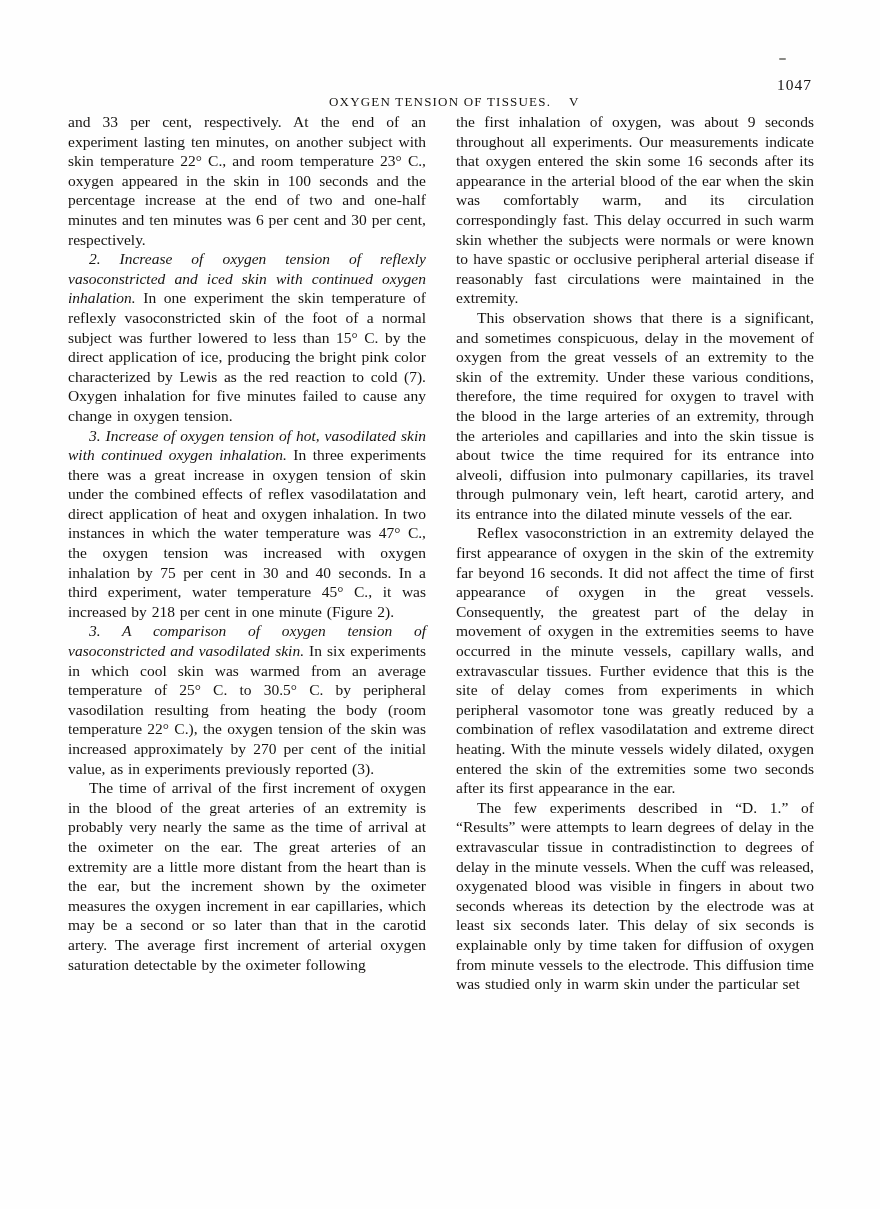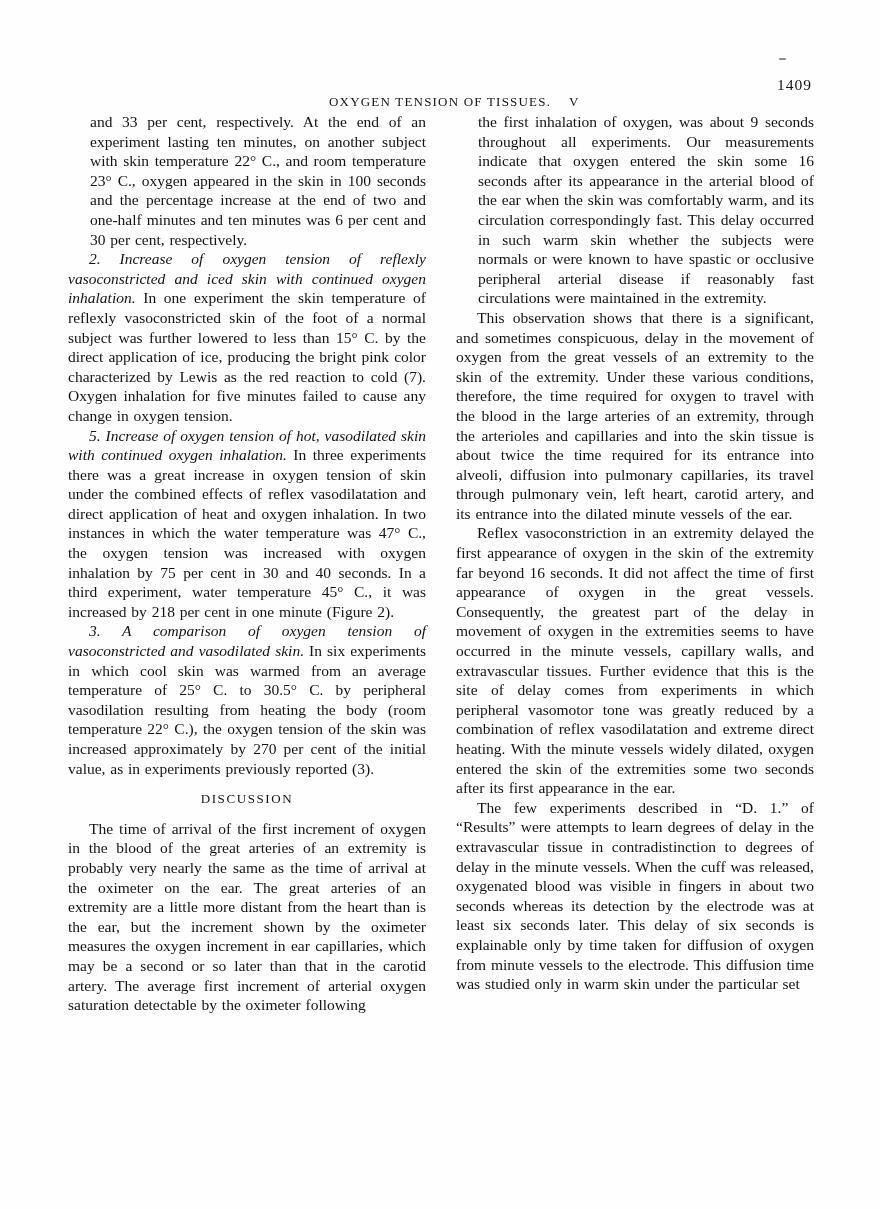--- a/index.html
+++ b/index.html
@@ -65,21 +65,20 @@
     line-height: 19.6px;
     word-spacing: 0.06em;
     hyphens: auto;
   }
   p.para {
     margin: 0;
     text-indent: 1.35em;
   }
   p.para.no-indent {
     text-indent: 0;
-    margin-left: 22px;
   }
   p.para .lead {
   }
   .section-heading {
     text-align: center;
     text-indent: 0;
     font-size: 13px;
     letter-spacing: 1.6px;
     margin: 11px 0 10px 0;
     font-weight: normal;
@@ -87,44 +86,43 @@
 </style>
 </head>
 <body>
 
 <div class="sheet">
 
   <div class="page-header">
     <div class="running-head">
       <span>OXYGEN TENSION OF TISSUES.</span><span class="volume">V</span>
     </div>
-    <div class="page-number">1409</div>
+    <div class="page-number">1047</div>
     <div class="scan-artifact"></div>
   </div>
 
   <div class="columns">
 
     <div class="col">
       <p class="para no-indent">
         <span>and 33 per cent, respectively.  At the end of an experiment lasting ten minutes, on another subject with skin temperature 22° C., and room temperature 23° C., oxygen appeared in the skin in 100 seconds and the percentage increase at the end of two and one-half minutes and ten minutes was 6 per cent and 30 per cent, respectively.</span>
       </p>
       <p class="para">
         <em class="lead">2. Increase of oxygen tension of reflexly vasoconstricted and iced skin with continued oxygen inhalation.</em>
         <span>In one experiment the skin temperature of reflexly vasoconstricted skin of the foot of a normal subject was further lowered to less than 15° C. by the direct application of ice, producing the bright pink color characterized by Lewis as the red reaction to cold (7).  Oxygen inhalation for five minutes failed to cause any change in oxygen tension.</span>
       </p>
       <p class="para">
-        <em class="lead">5. Increase of oxygen tension of hot, vasodilated skin with continued oxygen inhalation.</em>
+        <em class="lead">3. Increase of oxygen tension of hot, vasodilated skin with continued oxygen inhalation.</em>
         <span>In three experiments there was a great increase in oxygen tension of skin under the combined effects of reflex vasodilatation and direct application of heat and oxygen inhalation.  In two instances in which the water temperature was 47° C., the oxygen tension was increased with oxygen inhalation by 75 per cent in 30 and 40 seconds.  In a third experiment, water temperature 45° C., it was increased by 218 per cent in one minute (Figure 2).</span>
       </p>
       <p class="para">
         <em class="lead">3. A comparison of oxygen tension of vasoconstricted and vasodilated skin.</em>
         <span>In six experiments in which cool skin was warmed from an average temperature of 25° C. to 30.5° C. by peripheral vasodilation resulting from heating the body (room temperature 22° C.), the oxygen tension of the skin was increased approximately by 270 per cent of the initial value, as in experiments previously reported (3).</span>
       </p>
 
-      <h2 class="section-heading">DISCUSSION</h2>
 
       <p class="para">
         <span>The time of arrival of the first increment of oxygen in the blood of the great arteries of an extremity is probably very nearly the same as the time of arrival at the oximeter on the ear.  The great arteries of an extremity are a little more distant from the heart than is the ear, but the increment shown by the oximeter measures the oxygen increment in ear capillaries, which may be a second or so later than that in the carotid artery.  The average first increment of arterial oxygen saturation detectable by the oximeter following</span>
       </p>
     </div>
 
     <div class="col">
       <p class="para no-indent">
         <span>the first inhalation of oxygen, was about 9 seconds throughout all experiments.  Our measurements indicate that oxygen entered the skin some 16 seconds after its appearance in the arterial blood of the ear when the skin was comfortably warm, and its circulation correspondingly fast.  This delay occurred in such warm skin whether the subjects were normals or were known to have spastic or occlusive peripheral arterial disease if reasonably fast circulations were maintained in the extremity.</span>
       </p>

